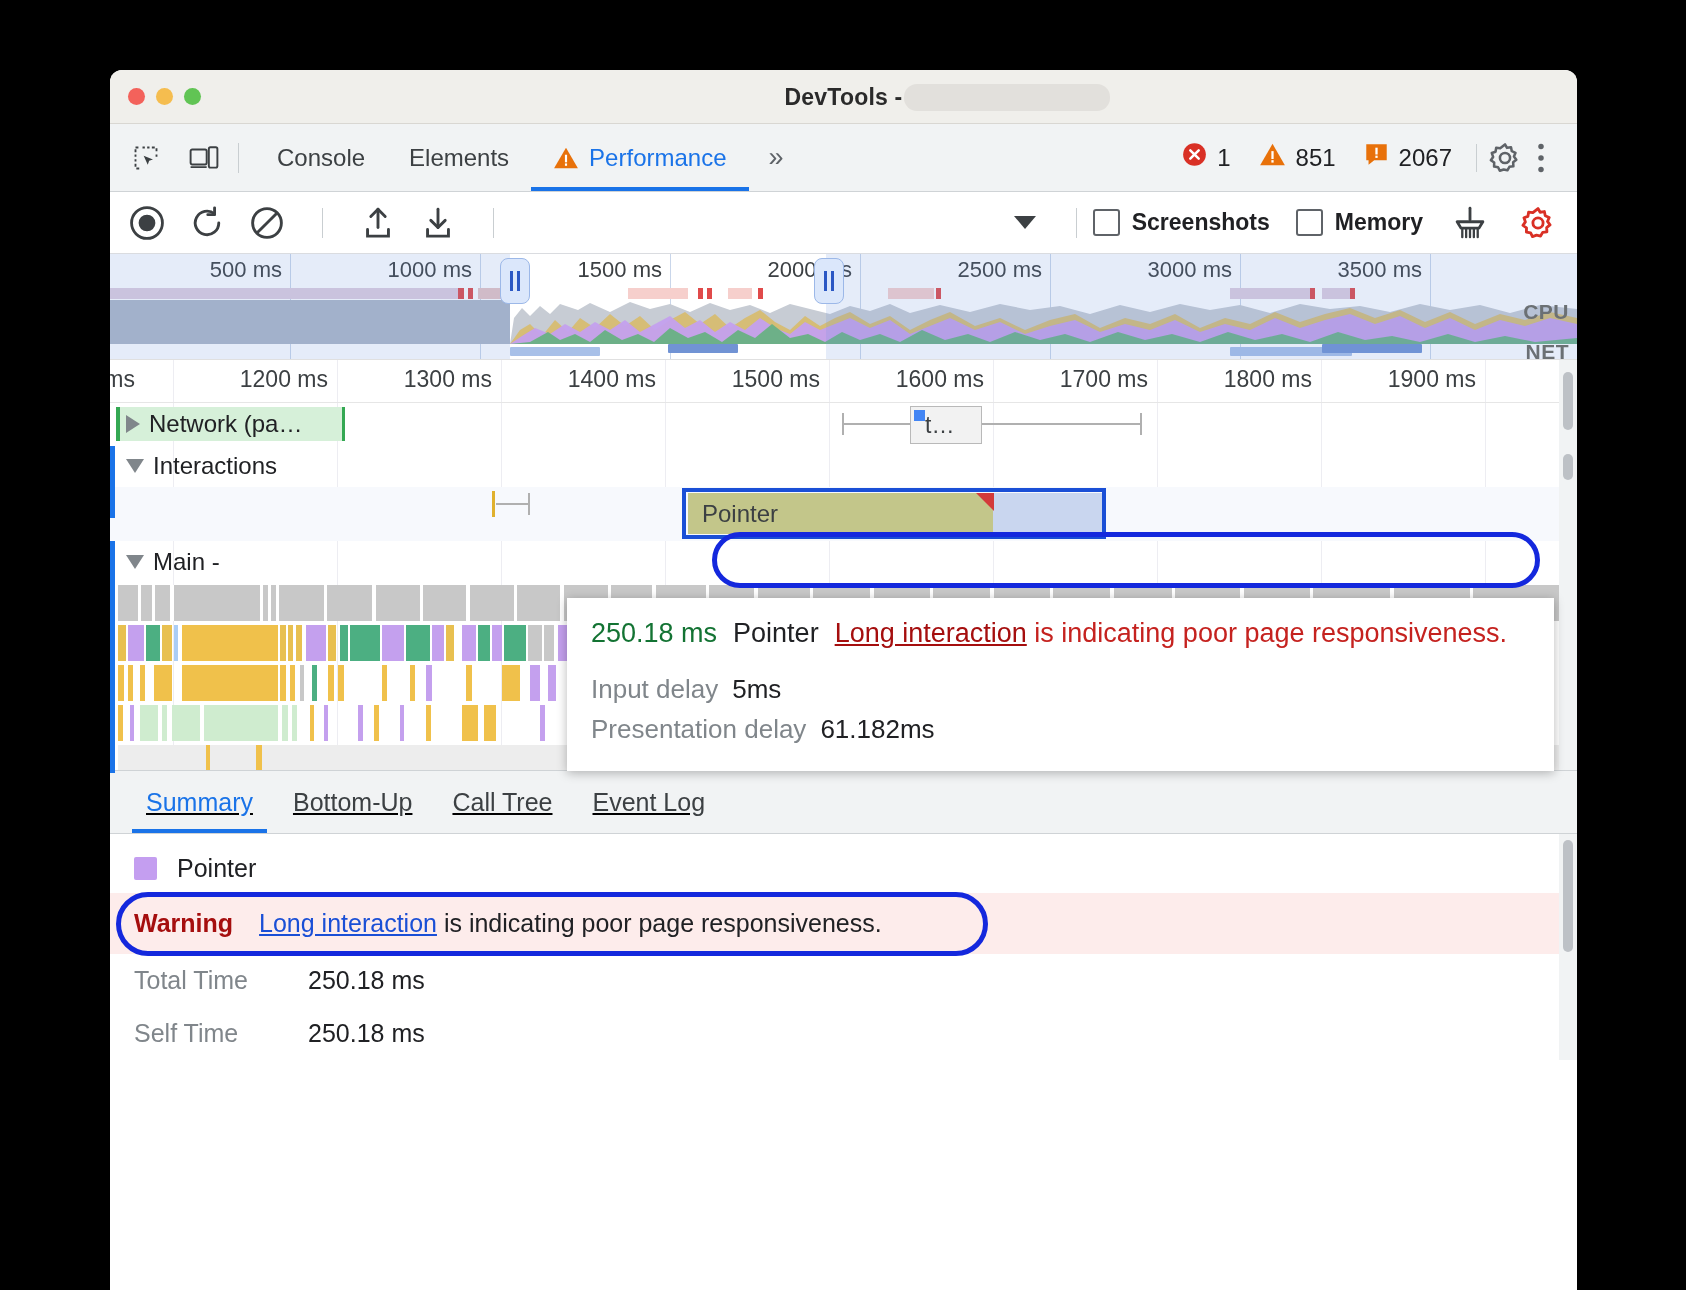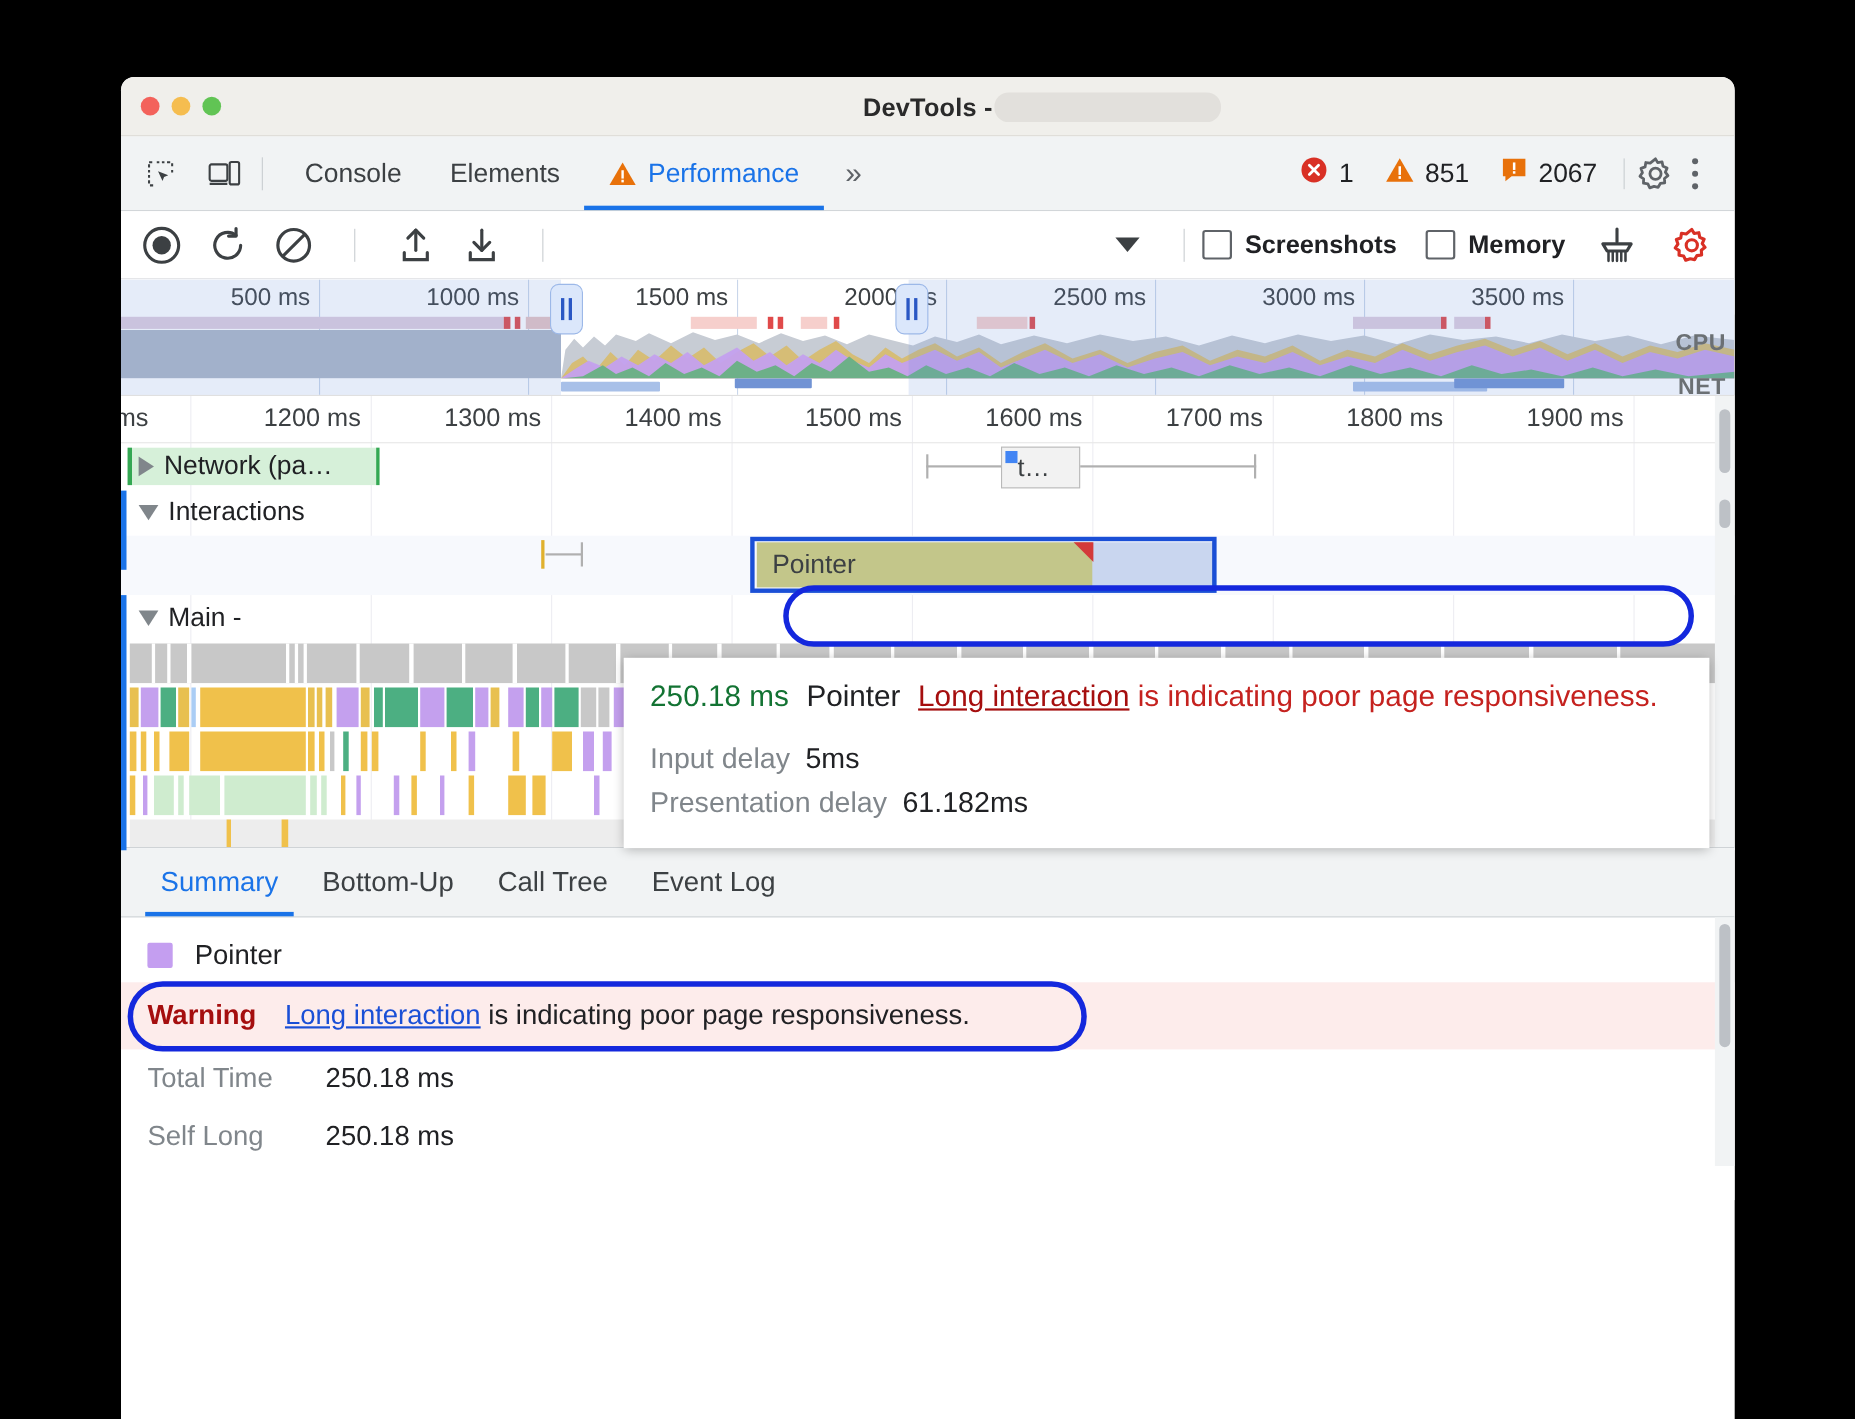--- a/index.html
+++ b/index.html
@@ -459,20 +459,21 @@
     background: #ffffff;
     border-top: 1px solid #cfd3d6;
   }
   .btabs {
     display: flex;
     align-items: center;
     height: 62px;
     background: #f1f3f4;
     border-bottom: 1px solid #cfd3d6;
     padding-left: 16px;
+    text-decoration: underline;
   }
   .btab {
     position: relative;
     height: 100%;
     display: flex;
     align-items: center;
     padding: 0 20px;
     font-size: 25px;
     color: #3c4043;
   }
@@ -504,21 +505,21 @@
     gap: 26px;
     background: #fdeceb;
     padding: 16px 0 16px 24px;
     font-size: 25px;
   }
   .warn-label { color: #a50e0e; font-weight: bold; }
   .warn-text { color: #202124; }
   .warn-text a { color: #1a4fd6; text-decoration: underline; }
   .kv {
     display: flex;
-    gap: 22px;
+    gap: 34px;
     font-size: 25px;
     padding: 12px 0 12px 24px;
     align-items: center;
   }
   .kv .k { color: #80868b; width: 140px; }
   .kv .v { color: #202124; }
   .sum-highlight {
     position: absolute;
     border: 5px solid #1428dd;
     border-radius: 34px;
@@ -1038,21 +1039,21 @@
           <span class="warn-text">
             <a href="#">Long interaction</a><span> is indicating poor page responsiveness.</span>
           </span>
         </div>
 
         <div class="kv">
           <span class="k">Total Time</span>
           <span class="v">250.18 ms</span>
         </div>
         <div class="kv">
-          <span class="k">Self Long</span>
+          <span class="k">Self Time</span>
           <span class="v">250.18 ms</span>
         </div>
 
         <div class="sum-highlight" style="left:6px;top:58px;width:872px;height:64px;"></div>
 
         <div class="scroll-track" style="top:0;bottom:0;right:0;width:18px;">
           <span class="scrollbar" style="top:6px;height:112px;right:4px;"></span>
         </div>
       </div>
     </div>

